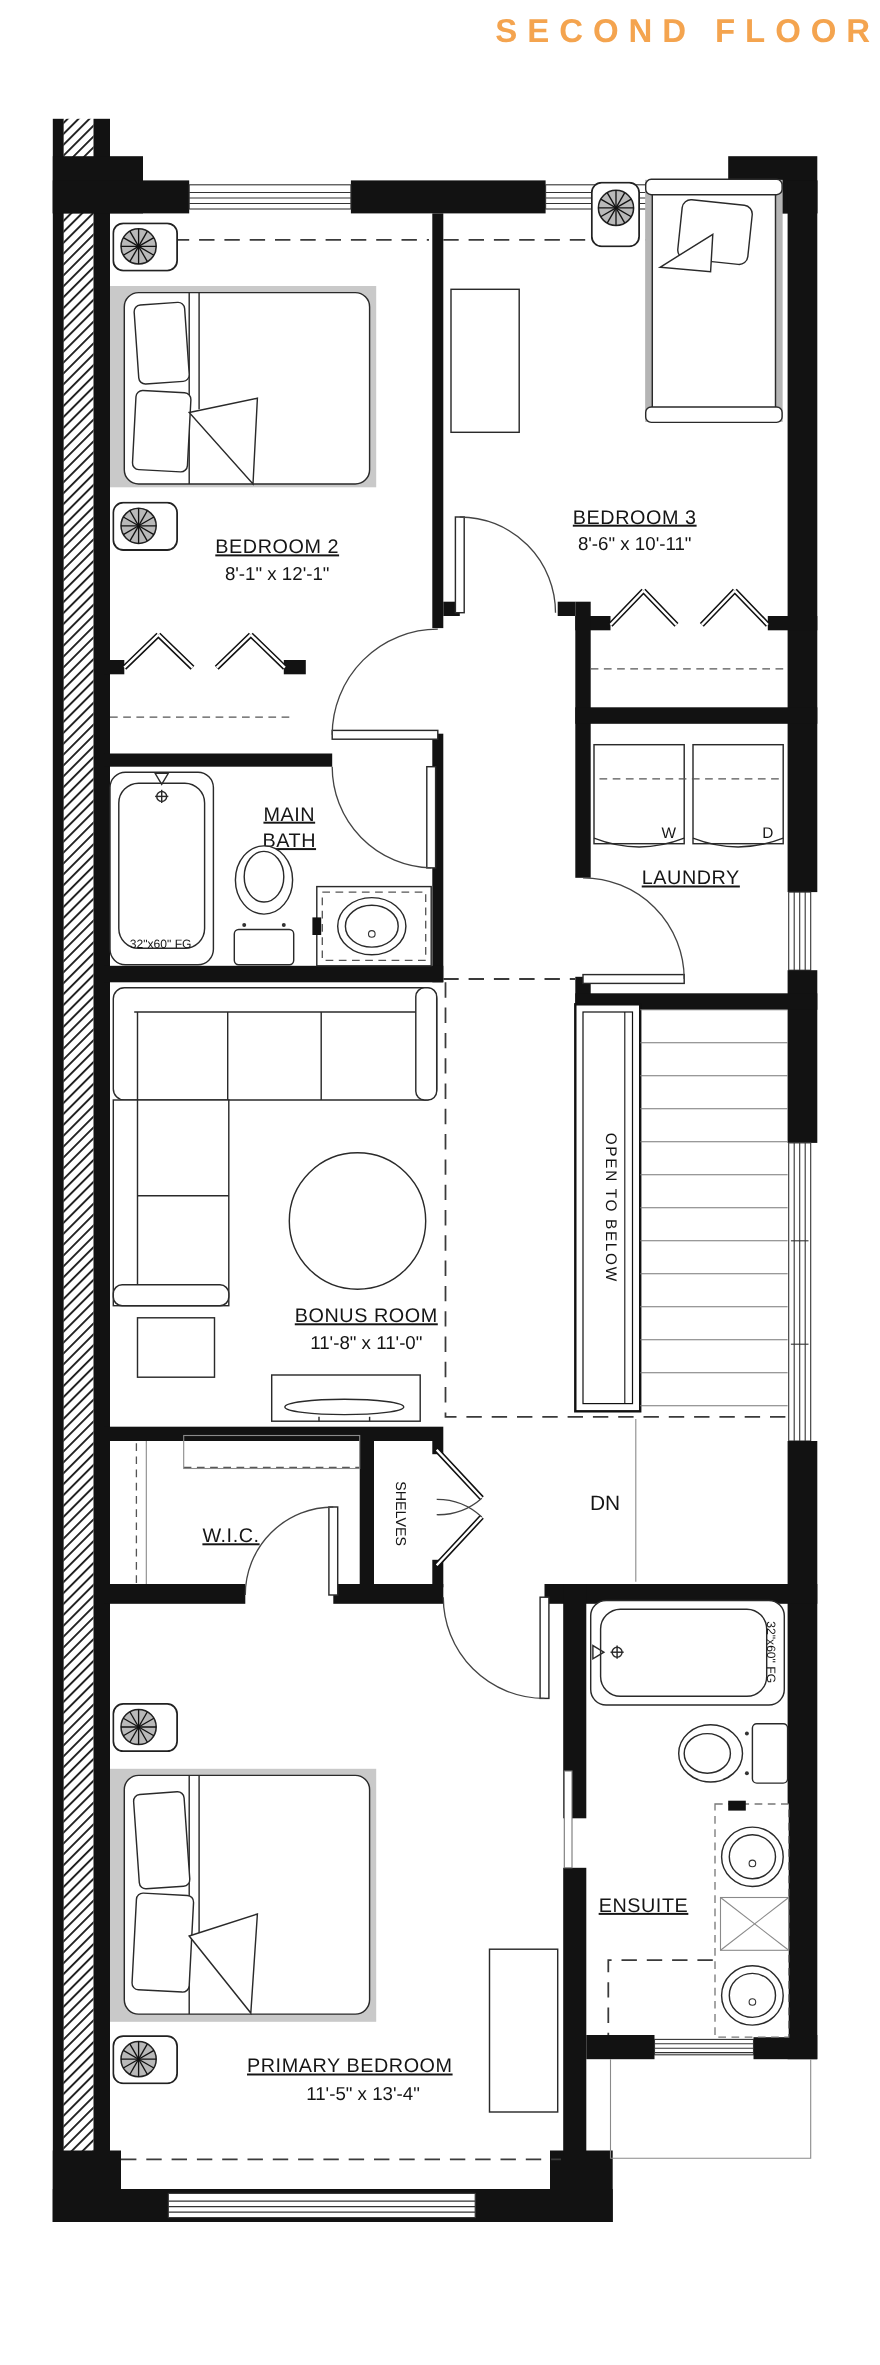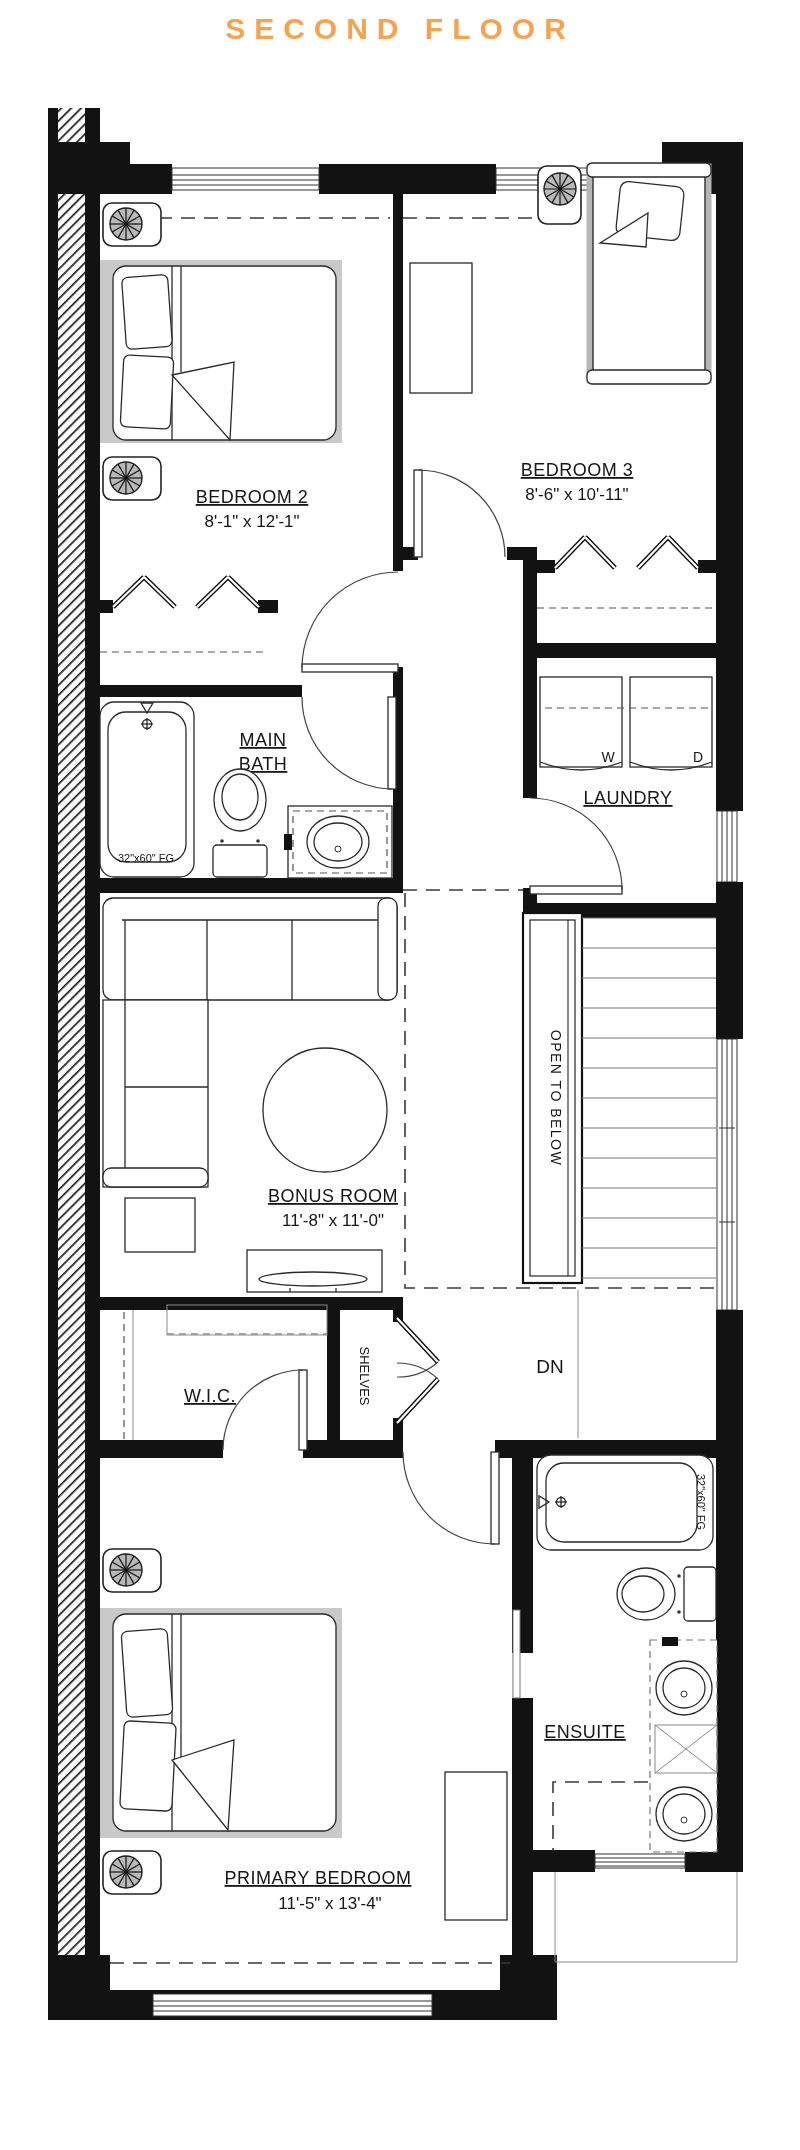--- a/index.html
+++ b/index.html
@@ -1,17 +1,17 @@
 <!DOCTYPE html>
 <html><head>
 <meta charset="utf-8">
 <style>
   html,body{margin:0;padding:0;background:#fff;}
   body{position:relative;width:800px;height:2150px;font-family:"Liberation Sans",sans-serif;}
-  .title{position:absolute;top:12px;left:0;width:800px;text-align:center;
+  .title{position:absolute;top:12px;left:0;width:800px;text-align:right;
          font-weight:bold;font-size:30px;letter-spacing:9px;color:#F4A44F;}
   svg{position:absolute;top:0;left:0;}
   .wall{fill:#121212;}
   .thin{stroke:#2a2a2a;stroke-width:1.3;fill:#fff;}
   .thinnf{stroke:#2a2a2a;stroke-width:1.3;fill:none;}
   .gray{stroke:#8a8a8a;stroke-width:1;fill:none;}
   .dash{stroke:#3a3a3a;stroke-width:1.6;fill:none;stroke-dasharray:14 9;}
   .dash2{stroke:#555;stroke-width:1.2;fill:none;stroke-dasharray:7 5;}
   .arc{stroke:#444;stroke-width:1.2;fill:none;}
   .leafO{stroke:#111;stroke-width:5;fill:none;}

